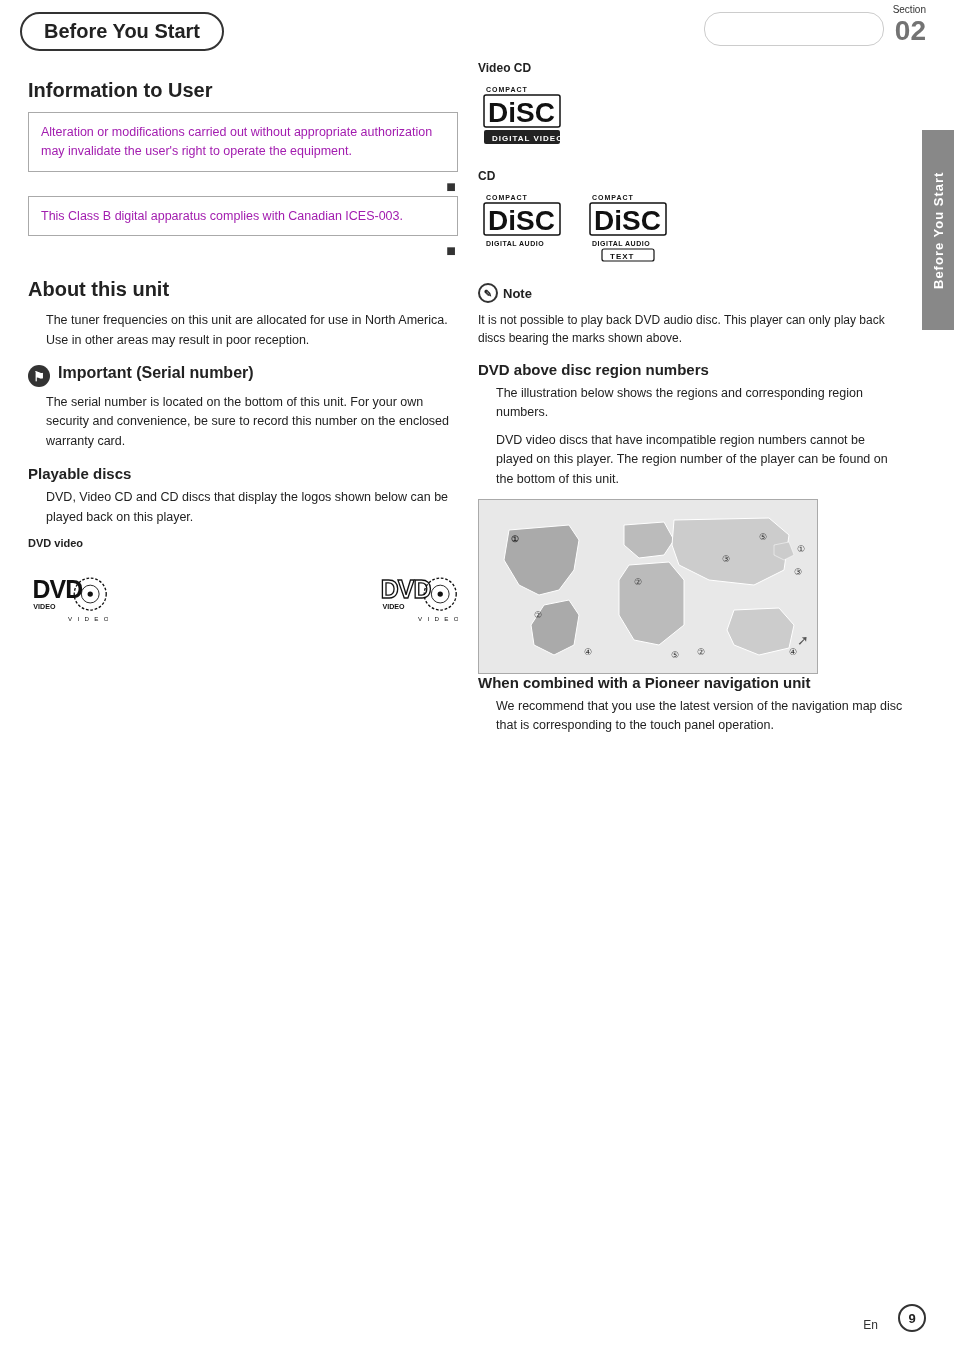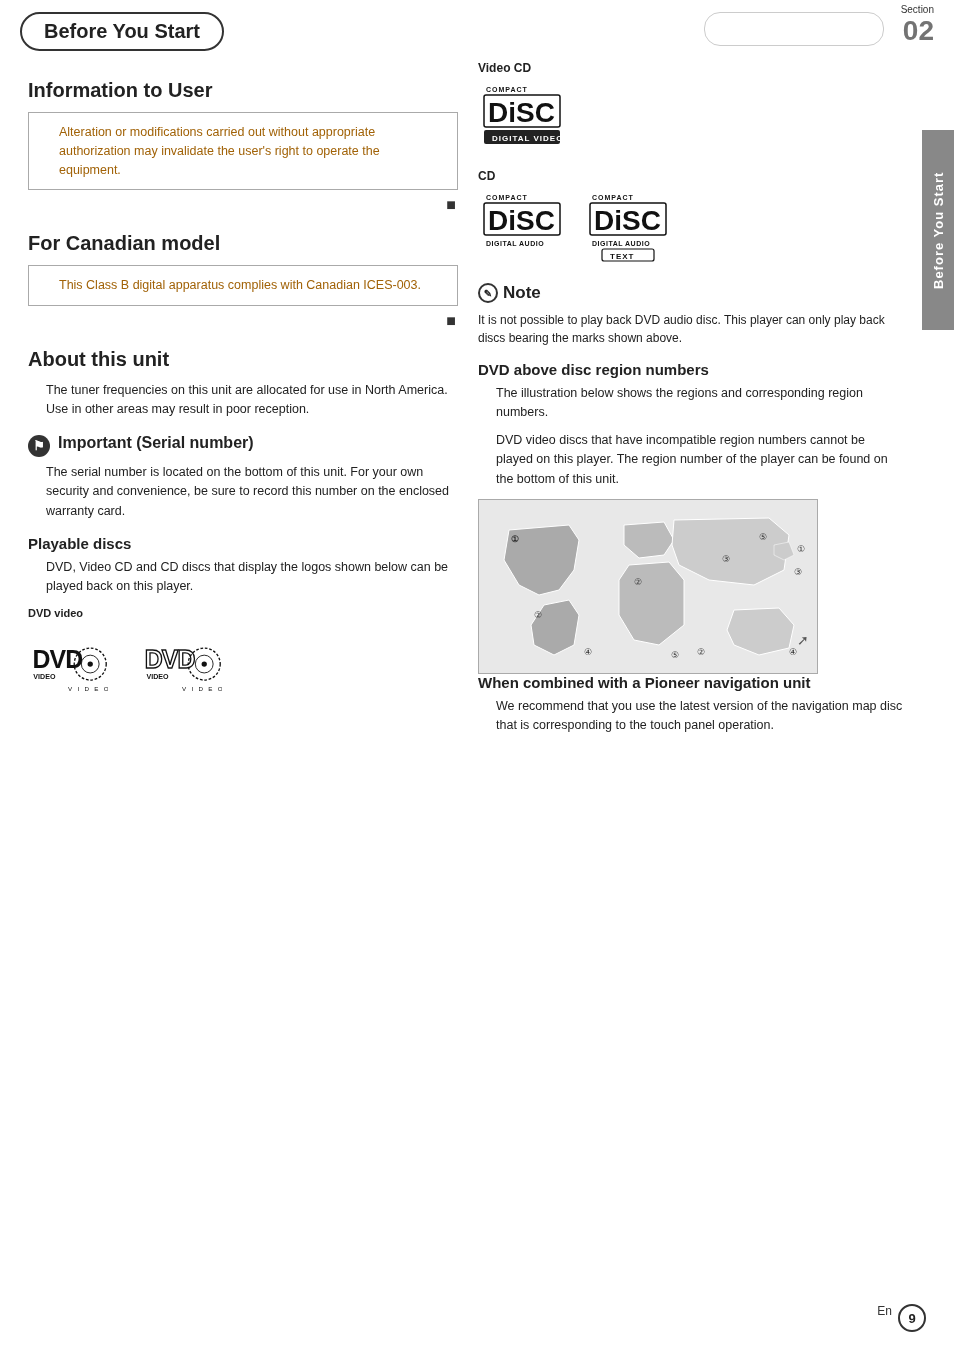--- a/index.html
+++ b/index.html
@@ -86,24 +86,24 @@
     .sub-heading {
       font-size: 15px;
       font-weight: bold;
       margin-bottom: 6px;
       margin-top: 14px;
     }
 
     
     .info-box {
       border: 1px solid #aaa;
-      padding: 10px 30px;
+      padding: 10px 12px;
       font-size: 12.5px;
       line-height: 1.5;
-      color: #a16207;
+      color: #a21caf;
       margin-bottom: 6px;
     }
     .dot-marker {
       text-align: right;
       font-size: 16px;
       margin-top: 4px;
       margin-right: 2px;
       color: #333;
     }
 
@@ -148,20 +148,21 @@
       font-size: 11px;
       font-weight: bold;
       margin-top: 10px;
       margin-bottom: 22px;
     }
     .dvd-logos {
       display: flex;
       align-items: center;
       gap: 34px;
       margin-bottom: 8px;
+      justify-content: space-between;
     }
 
     
     .dvd-logo {
       display: flex;
       flex-direction: column;
       align-items: center;
     }
     .dvd-logo-graphic {
       width: 80px;
@@ -187,21 +188,21 @@
     .note-box {
       display: flex;
       align-items: flex-start;
       gap: 8px;
       margin-top: 16px;
       margin-bottom: 8px;
       border: none;
     }
     .note-title {
       font-weight: bold;
-      font-size: 17px;
+      font-size: 13px;
     }
     .note-body {
       font-size: 12px;
       line-height: 1.5;
       margin-top: 4px;
     }
 
     
     .region-map {
       width: 340px;
@@ -223,37 +224,36 @@
       font-size: 13px;
       font-weight: bold;
     }
   </style>
 </head>
 <body>
 
 <div class="top-header">
   <div class="title-pill">Before You Start</div>
   <div class="section-box"></div>
-  <div style="position:absolute; right:20px; top:4px;">
+  <div style="position:absolute; right:28px; top:4px;">
     <div style="font-size:10px; text-align:right; color:#333;">Section</div>
     <div style="font-size:28px; font-weight:bold; color:#737373; text-align:right;">02</div>
   </div>
 </div>
 
 <div class="sidebar-label">Before You Start</div>
 
 <div class="main-content">
 
   <div class="left-col">
 
     <div class="section-heading">Information to User</div>
     <div class="info-box">Alteration or modifications carried out without appropriate authorization may invalidate the user's right to operate the equipment.</div>
     <div class="dot-marker">■</div>
 
-    <div class="section-heading">For Canadian model</div>
     <div class="info-box">This Class B digital apparatus complies with Canadian ICES-003.</div>
     <div class="dot-marker">■</div>
 
     <div class="section-heading">About this unit</div>
     <div class="body-text">The tuner frequencies on this unit are allocated for use in North America. Use in other areas may result in poor reception.</div>
 
     <div class="important-note">
       <div class="important-icon">⚑</div>
       <div>
         <div class="important-title">Important (Serial number)</div>
@@ -396,16 +396,16 @@
         <text x="318" y="145" font-size="14" font-family="Arial" fill="#555">➚</text>
       </svg>
     </div>
 
     <div class="sub-heading" style="margin-top:0;">When combined with a Pioneer navigation unit</div>
     <div class="body-text">We recommend that you use the latest version of the navigation map disc that is corresponding to the touch panel operation.</div>
 
   </div>
 </div>
 
-<div style="position:absolute; bottom:20px; right:28px; display:flex; align-items:flex-start; gap:6px;">
+<div style="position:absolute; bottom:20px; right:28px; display:flex; align-items:flex-end; gap:20px;">
   <span style="font-size:12px; color:#333;">En</span>
   <div class="page-num-circle">9</div>
 </div>
 
 </body></html>

